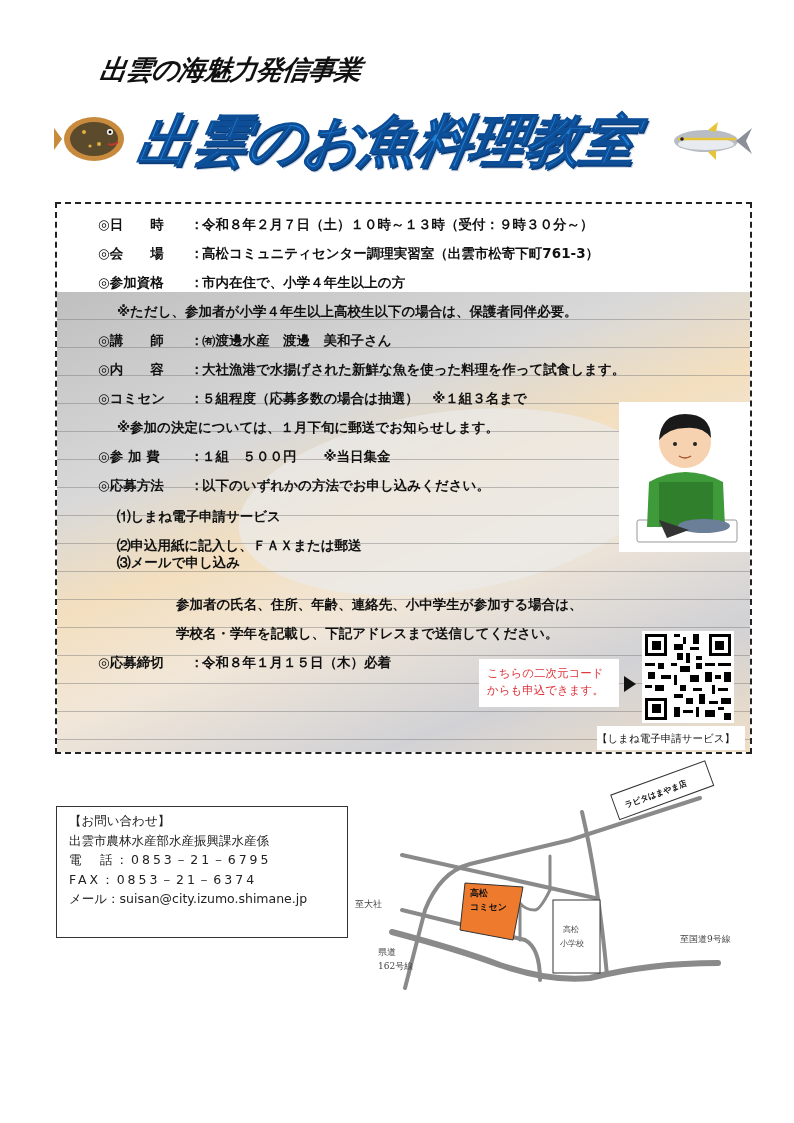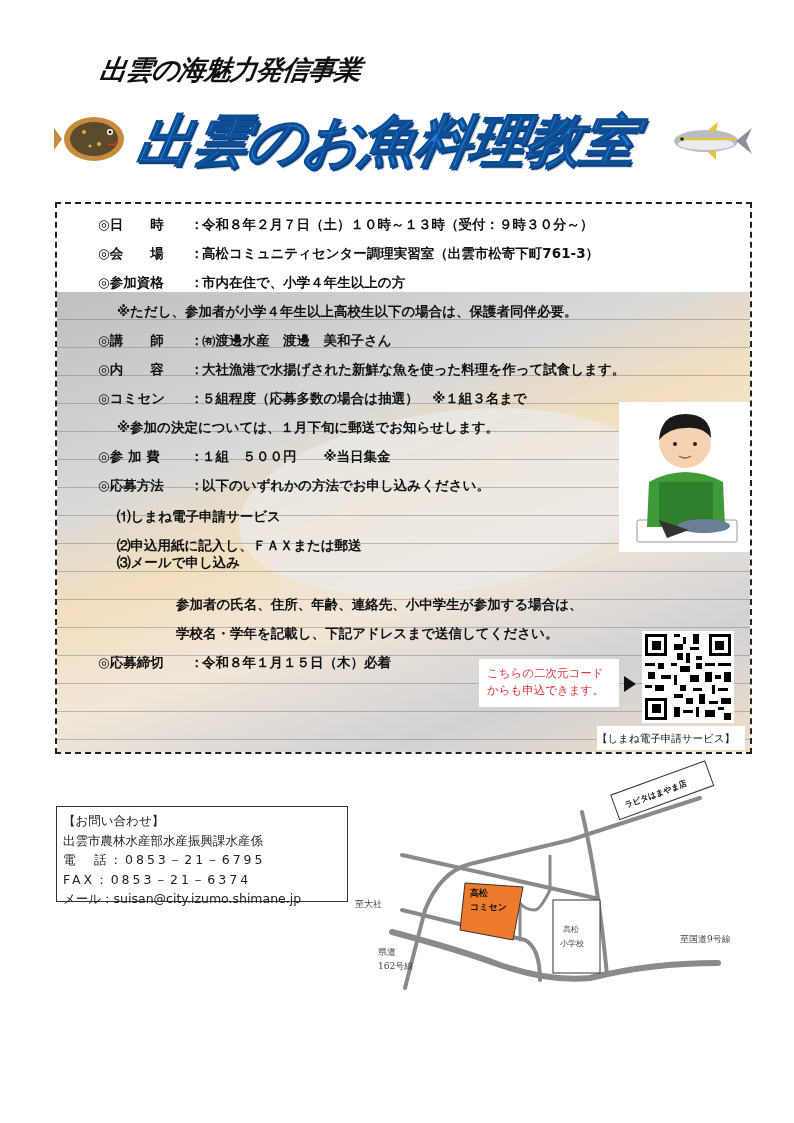--- a/index.html
+++ b/index.html
@@ -24,21 +24,21 @@
   .row .sep { display:inline-block; width:12px; }
   .indent { padding-left:60px; }
   .indent2 { padding-left:119px; }
 
   .chef { position:absolute; left:562px; top:198px; width:133px; height:150px; background:#fff; }
   .qr-note { position:absolute; left:422px; top:455px; width:140px; height:48px; background:#fff; color:#e0323a; font-size:11.5px; line-height:17px; padding:6px 8px; box-sizing:border-box; }
   .qr-arrow { position:absolute; left:567px; top:472px; width:0; height:0; border-top:8px solid transparent; border-bottom:8px solid transparent; border-left:12px solid #111; }
   .qr { position:absolute; left:585px; top:427px; width:92px; height:92px; background:#fff; }
   .qr-label { position:absolute; left:540px; top:522px; width:148px; height:24px; background:#fff; font-size:10.5px; line-height:24px; }
 
-  .contact { position:absolute; left:56px; top:806px; width:292px; height:96px; border:1.5px solid #333; box-sizing:border-box; padding:4px 6px; font-size:12.5px; line-height:19.5px; font-family:"DejaVu Sans", sans-serif; color:#222; }
+  .contact { position:absolute; left:56px; top:806px; width:292px; height:132px; border:1.5px solid #333; box-sizing:border-box; padding:4px 12px; font-size:12.5px; line-height:19.5px; font-family:"DejaVu Sans", sans-serif; color:#222; }
   .contact .wide { letter-spacing:3px; }
   .map { position:absolute; left:350px; top:760px; width:400px; height:230px; }
   .map text { font-family:"DejaVu Serif", serif; }
 </style>
 </head>
 <body>
 
 <div class="subtitle">出雲の海魅力発信事業</div>
 
 <div class="title-row">

